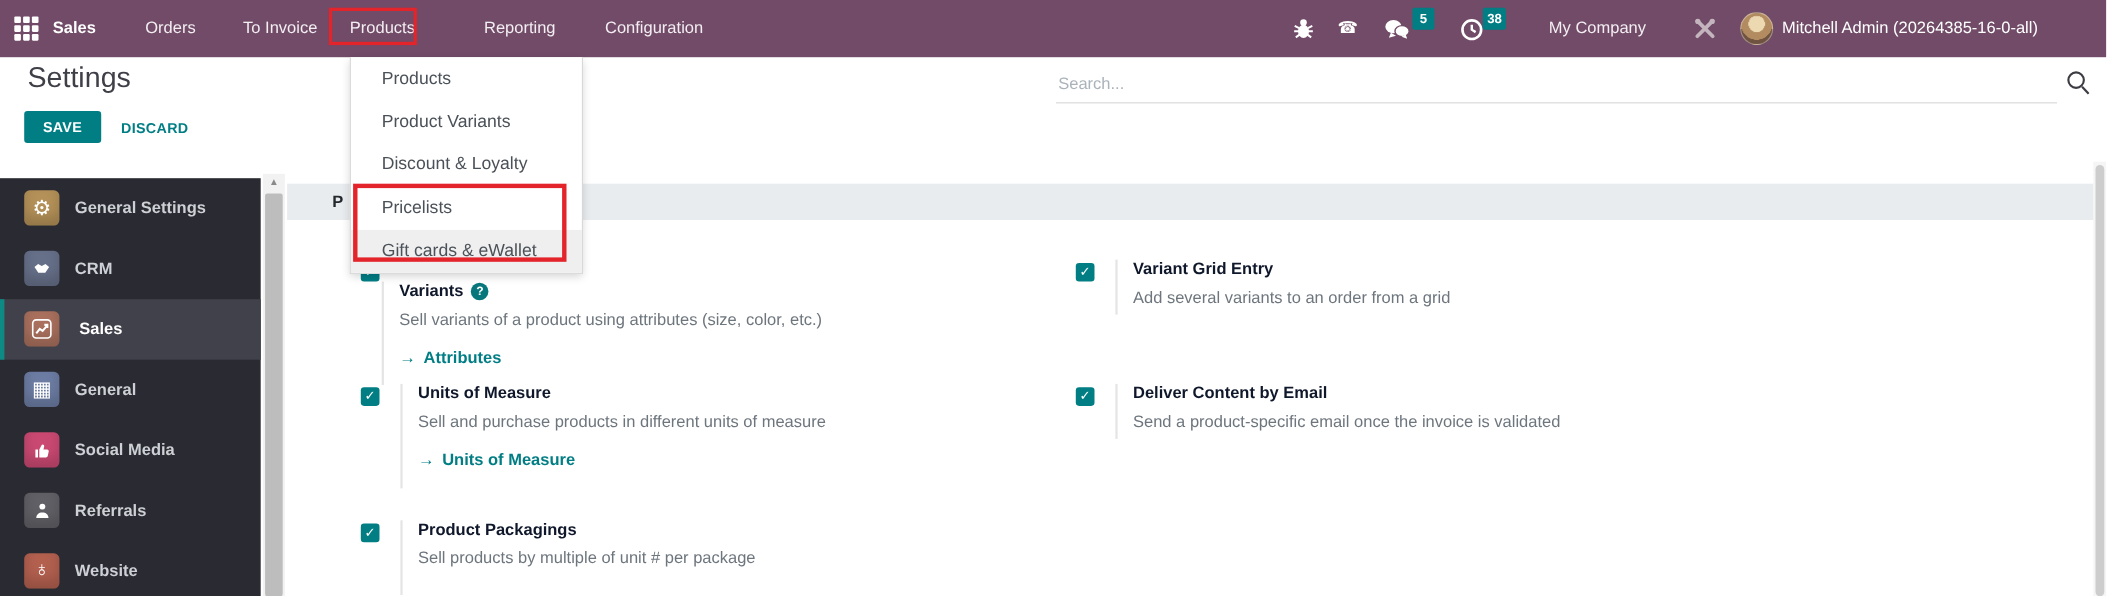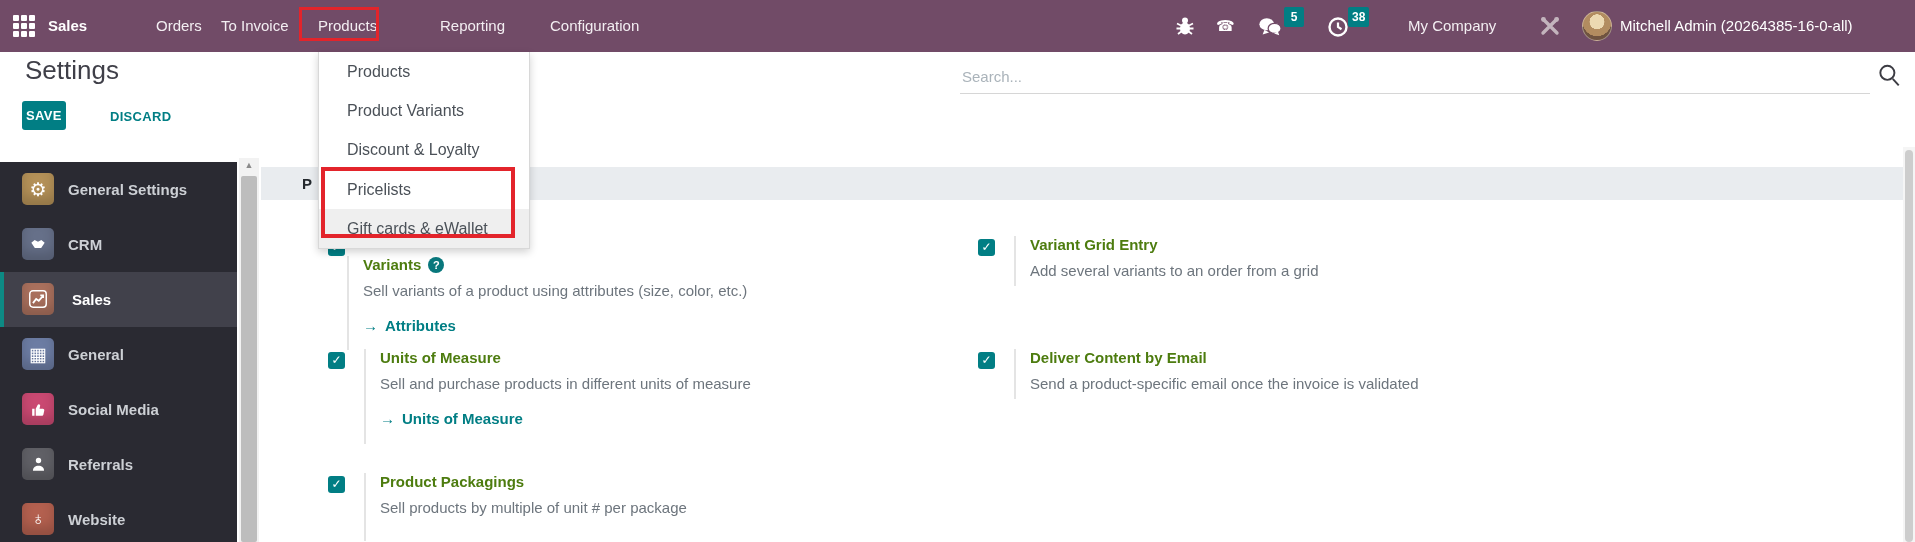--- a/index.html
+++ b/index.html
@@ -16,21 +16,21 @@
   .tb-icon { position:absolute; top:14px; width:24px; height:24px; }
   .badge { position:absolute; top:7px; min-width:20px; height:20px; padding:0 4px; background:#017e84; color:#fff;
            font-size:12px; font-weight:bold; line-height:20px; text-align:center; border-radius:2px; }
   .avatar { position:absolute; left:1582px; top:11px; width:30px; height:30px; border-radius:50%;
             background:radial-gradient(circle at 50% 35%, #ecd9b2 0 32%, #b28c60 33% 62%, #6f5340 63%);
             border:1px solid rgba(255,255,255,.35); }
   .phone-glyph { font-size:22px; line-height:24px; color:#fff; }
 
   
   .page-title { position:absolute; left:25px; top:55px; font-size:26px; color:#3f3f48; }
-  .btn-save { position:absolute; left:22px; top:101px; height:29px; padding:0 4px; background:#017e84; color:#fff;
+  .btn-save { position:absolute; left:22px; top:101px; height:29px; padding:0 17px; background:#017e84; color:#fff;
               font-size:13px; font-weight:bold; line-height:29px; border:none; border-radius:3px; letter-spacing:.3px; }
   .btn-discard { position:absolute; left:104px; top:101px; height:29px; background:none; border:none; color:#017e84;
                  font-size:13px; font-weight:bold; line-height:29px; letter-spacing:.3px; }
   .search-input { position:absolute; left:960px; top:60px; width:910px; height:34px; border:none; outline:none;
                   border-bottom:1px solid #d6d6d6; font-size:15px; color:#555; background:transparent; }
   .search-input::placeholder { color:#aab3ba; }
   .search-icon { position:absolute; left:1876px; top:62px; width:26px; height:26px; }
 
   
   .sidebar { position:absolute; left:0; top:162px; width:237px; height:380px; background:#2a2a32; }
@@ -53,21 +53,21 @@
   
   .band { position:absolute; left:261px; top:167px; width:1642px; height:33px; background:#e9ecef; }
   .band-text { position:absolute; left:41px; top:0; line-height:33px; font-size:15px; font-weight:bold; color:#24292e; }
 
   
   .opt { position:absolute; display:flex; }
   .chk { width:17px; height:17px; margin-top:3px; background:#017e84; border-radius:3px; color:#fff;
          font-size:12px; line-height:17px; text-align:center; flex:none; }
   .optbody { margin-left:19px; border-left:2px solid #e4e4e4; padding-left:14px; }
   .h94 { min-height:94px; } .h50 { min-height:50px; } .h95 { min-height:95px; } .h68 { min-height:68px; }
-  .opttitle { font-size:15px; font-weight:bold; color:#4d7c0f; }
+  .opttitle { font-size:15px; font-weight:bold; color:#0f172a; }
   .help { display:inline-block; width:16px; height:16px; margin-left:7px; background:#08777c; color:#fff; border-radius:50%;
           font-size:11px; font-weight:bold; line-height:16px; text-align:center; vertical-align:1px; }
   .optdesc { margin-top:8px; font-size:15px; color:#6d757d; }
   .optlink { margin-top:18px; font-size:15px; font-weight:bold; color:#017e84; cursor:pointer; }
   .optlink .arr { margin-right:7px; font-weight:bold; }
 
   
   .dropdown { position:absolute; left:318px; top:52px; width:212px; height:197px; background:#fff;
               border:1px solid #d8d8d8; border-top:none; box-shadow:0 3px 8px rgba(0,0,0,.18); z-index:50; }
   .dd-item { height:39.2px; line-height:39.2px; padding-left:28px; font-size:16px; color:#4b5158; cursor:pointer; white-space:nowrap; }
@@ -89,21 +89,21 @@
         <i></i>
         <i></i>
         <i></i>
         <i></i>
         <i></i>
         <i></i>
         <i></i>
         <i></i>
       </div>
     <span class="abs brand" style="left:48px;">Sales</span>
-    <span class="abs" style="left:132px;margin-left:24px;">Orders</span>
+    <span class="abs" style="left:132px;">Orders</span>
     <span class="abs" style="left:221px;">To Invoice</span>
     <span class="abs" style="left:318px;">Products</span>
     <span class="abs" style="left:440px;">Reporting</span>
     <span class="abs" style="left:550px;">Configuration</span>
 
     <svg class="tb-icon" style="left:1173px;" viewBox="0 0 24 24">
       <circle cx="12" cy="6.5" r="3" fill="#fff"></circle>
       <ellipse cx="12" cy="14.5" rx="5" ry="6" fill="#fff"></ellipse>
       <path d="M4 9.5l4 2M3.5 14.5H8M5 20l4-3M20 9.5l-4 2M20.5 14.5H16M19 20l-4-3" stroke="#fff" stroke-width="1.8" fill="none"></path>
     </svg>

